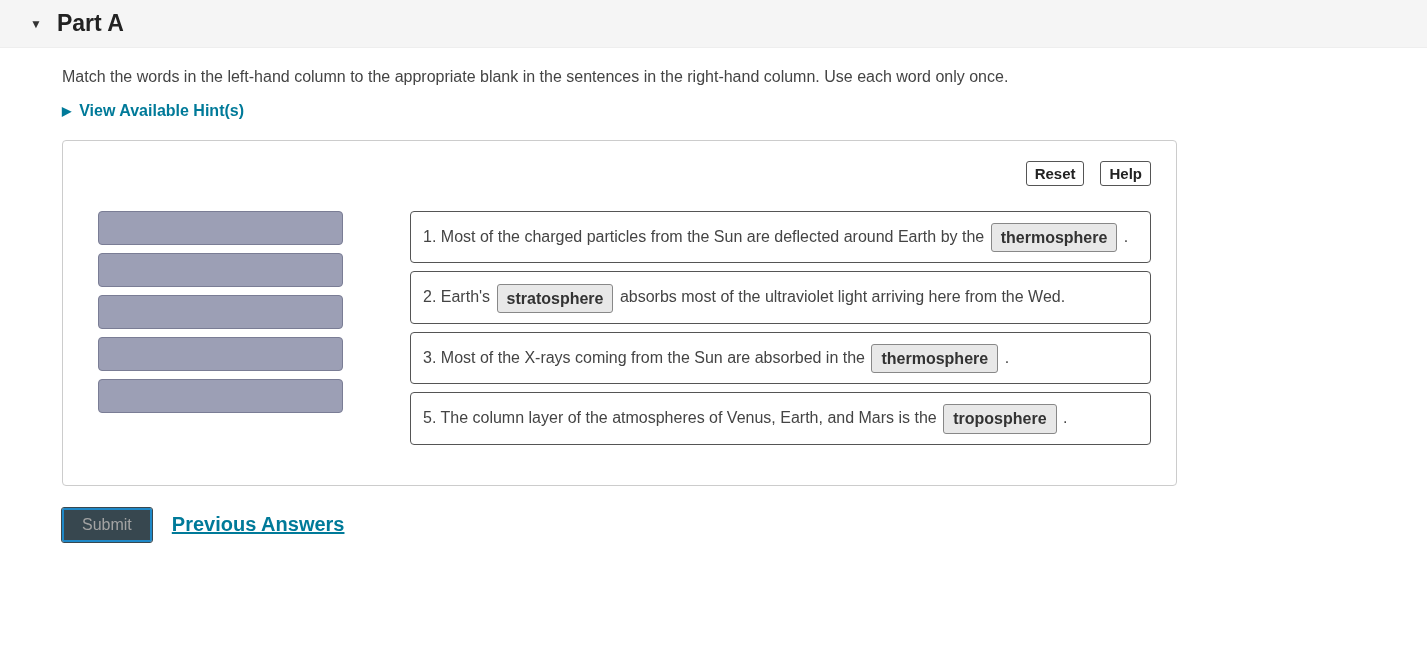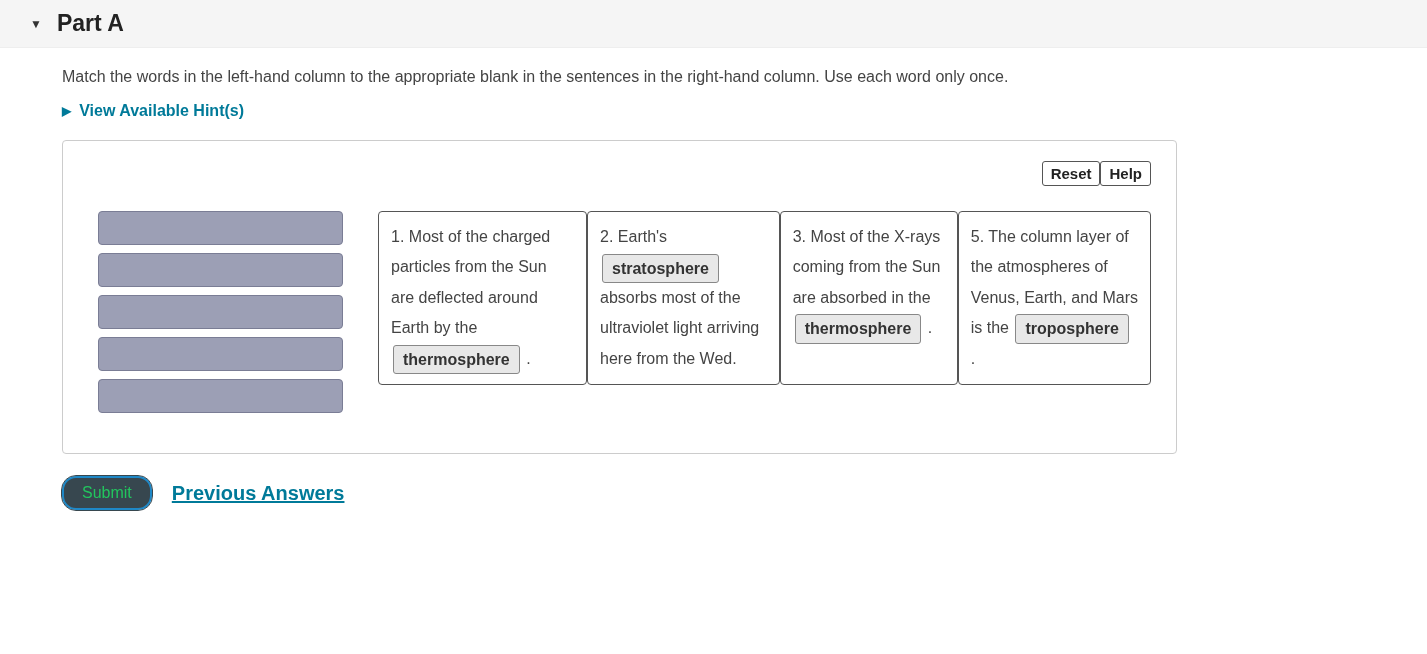--- a/index.html
+++ b/index.html
@@ -54,21 +54,21 @@
     .activity-box {
       border: 1px solid #ccc;
       border-radius: 4px;
       padding: 20px 25px 40px 25px;
       width: 1115px;
       position: relative;
     }
     .toolbar {
       display: flex;
       justify-content: flex-end;
-      gap: 0;
+      gap: 16px;
       margin-bottom: 25px;
     }
     .tool-btn {
       border: 1.5px solid #555;
       background: #fff;
       padding: 3px 8px;
       font-size: 15px;
       font-weight: bold;
       border-radius: 3px;
       cursor: pointer;
@@ -88,22 +88,24 @@
     }
     .word-slot {
       height: 34px;
       background: #9c9fb5;
       border: 1px solid #7a7d95;
       border-radius: 4px;
       cursor: grab;
     }
     .sentences {
       display: flex;
-      flex-direction: row;
+      flex-direction: column;
+      gap: 8px;
       flex: 1;
+      margin-left: 32px;
     }
     .sentence-box {
       border: 1.5px solid #555;
       border-radius: 4px;
       padding: 10px 12px;
       font-size: 16px;
       color: #444;
       line-height: 1.9;
       display: block;
     }
@@ -121,26 +123,26 @@
       cursor: grab;
     }
     .footer-controls {
       margin-top: 22px;
       display: flex;
       align-items: center;
       gap: 20px;
     }
     .submit-btn {
       background: #37474f;
-      color: #22c55e;
+      color: #a3a3a3;
       border: 2px solid #1e88c7;
       outline: 1px solid #37474f;
       padding: 6px 18px;
       font-size: 16px;
-      border-radius: 14px;
+      border-radius: 2px;
       cursor: pointer;
     }
     .prev-answers {
       color: #007a99;
       font-weight: bold;
       text-decoration: underline;
       font-size: 20px;
       cursor: pointer;
     }
   </style>

